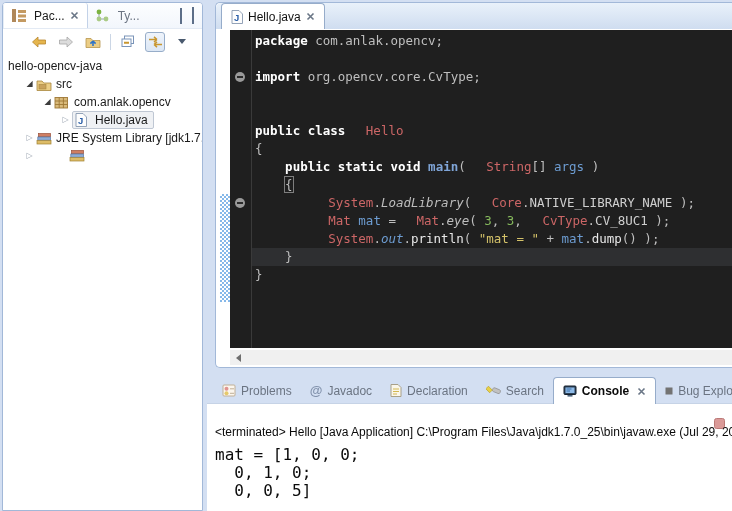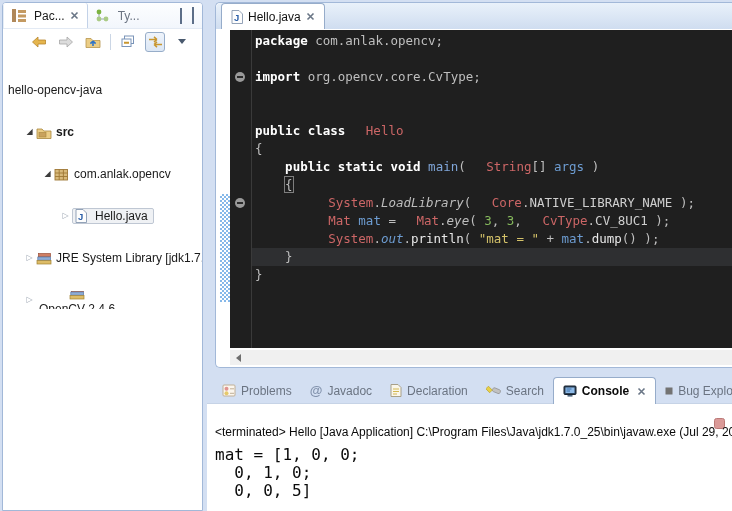--- a/index.html
+++ b/index.html
@@ -56,21 +56,21 @@
   .max-glyph{width:11px;height:10px;border:1px solid #5C6E88;border-top-width:2px;}
   .toolbar{
     height:25px; display:flex; align-items:center; justify-content:flex-end;
     gap:7px; padding-right:10px; background:#fff;
   }
   .tbtn{display:flex;align-items:center;justify-content:center;width:20px;height:20px;}
   .tbtn.pressed{border:1px solid #97ADC9;border-radius:3px;background:linear-gradient(#EFF4FB,#DCE7F5);}
   .tsep{width:1px;height:16px;background:#CBD6E5;}
   .dd-arrow{width:0;height:0;border-left:4px solid transparent;border-right:4px solid transparent;border-top:5px solid #49596E;}
   #tree{padding-top:3px;}
-  .tree-row{height:18px;display:flex;align-items:center;white-space:nowrap;overflow:hidden;color:#1A1A1A;margin-top:24px;}
+  .tree-row{height:18px;display:flex;white-space:nowrap;overflow:hidden;color:#1A1A1A;}
   .twisty{width:13px;flex:0 0 13px;font-size:8px;text-align:center;line-height:18px;}
   .twisty.exp{color:#3C3C3C;}
   .twisty.col{color:#9FA8B4;}
   .tree-ico{flex:0 0 17px;display:flex;align-items:center;}
   .tree-label{padding:0 3px;}
   .sel-wrap{display:flex;align-items:center;border:1px solid #BFC7D3;background:#EFF1F4;border-radius:2px;padding:0 2px;}
   
   #editor{ left:215px; top:2px; width:517px; height:366px; border-right:none; border-radius:5px 0 0 5px;}
   #editor-tabrow{
     height:26px; position:relative;
@@ -101,21 +101,21 @@
     background:#9A9A9A; display:flex; align-items:center; justify-content:center;
   }
   .fold-marker::after{content:"";width:6px;height:1.6px;background:#2A2A2A;}
   #code{flex:1;background:var(--editor-bg);overflow:hidden;padding-top:2px;
     font-family:"DejaVu Sans Mono", monospace; font-size:12.5px;}
   .code-line{height:18px;line-height:18px;white-space:pre;padding-left:3px;}
   .code-line.hl{background:var(--line-highlight);}
   .tk-k{color:var(--keyword);font-weight:bold;}
   .tk-t{color:var(--type-color);padding-left:13px;}
   .tk-d{color:var(--default-text);}
-  .tk-m{color:var(--method-color);font-weight:normal;}
+  .tk-m{color:var(--method-color);font-weight:bold;}
   .tk-v{color:var(--variable-color);}
   .tk-vi{color:var(--variable-color);font-style:italic;}
   .tk-sm{color:var(--static-method-color);font-style:italic;}
   .tk-me{color:var(--method-ref-color);}
   .tk-n{color:var(--number-color);}
   .tk-s{color:var(--string-color);}
   .tk-c{color:var(--constant-color);}
   .tk-bd{color:var(--default-text);outline:1px solid #7E7E7E;}
   #hscrollbar{
     position:absolute; left:14px; right:0; top:347px; height:15px;
@@ -220,21 +220,21 @@
       </span>
     </div>
   <div id="tree">
       <div class="tree-row" style="padding-left: 2px;">
         <span style="display: flex; align-items: center;">
           <span class="tree-label">hello-opencv-java</span>
         </span>
       </div>
       <div class="tree-row" style="padding-left: 20px;">
         <span class="twisty exp">◢</span>
-        <span style="display: flex; align-items: center; font-weight: bold;">
+        <span style="display: flex; align-items: center;">
           <span class="tree-ico">
             <svg width="16" height="13">
               <path d="M1 3 h5 l1.8 2 H15 v7.5 H1 Z" fill="#EBCD85" stroke="#A8863C" stroke-width="0.8"></path>
               <rect x="3" y="6.5" width="7" height="4.5" fill="#C9A25C" stroke="#A8863C" stroke-width="0.6"></rect>
             </svg>
           </span>
           <span class="tree-label">src</span>
         </span>
       </div>
       <div class="tree-row" style="padding-left: 38px;">

